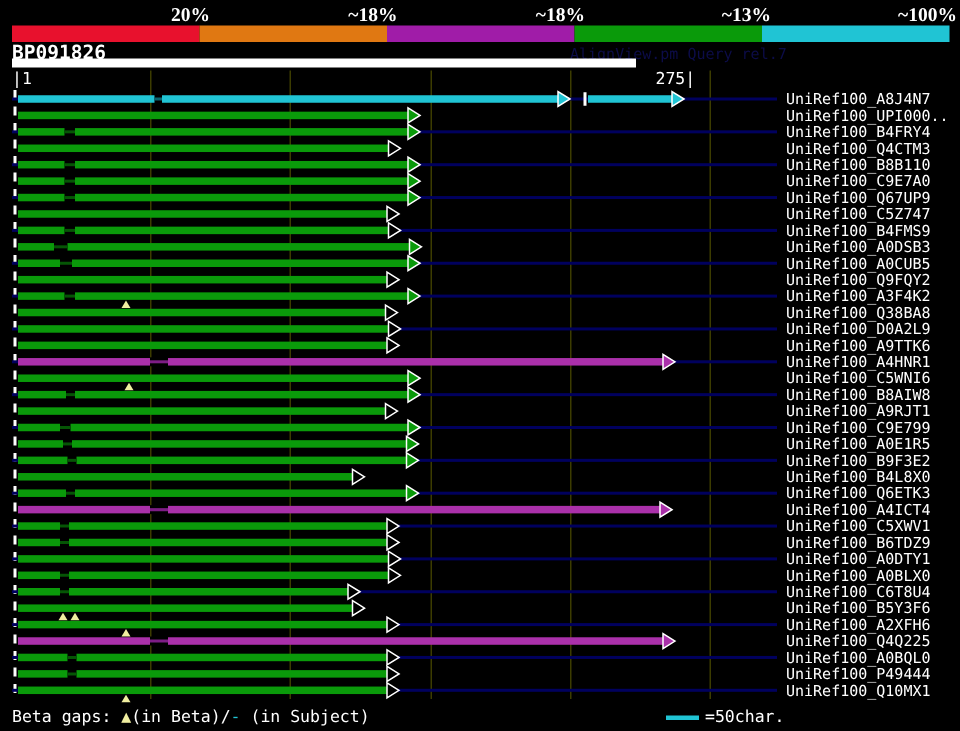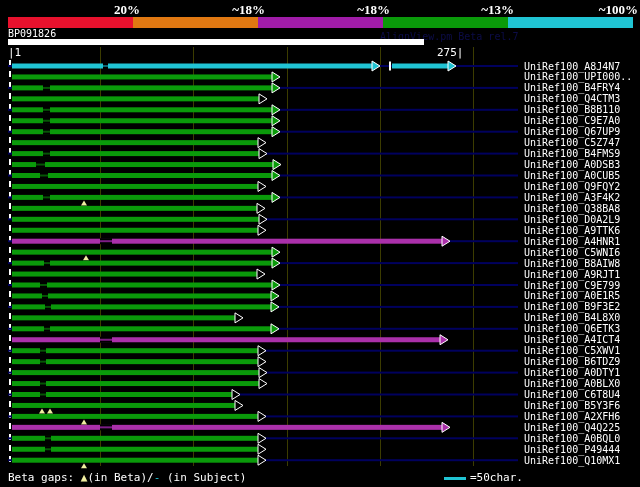--- a/index.html
+++ b/index.html
@@ -3,21 +3,21 @@
 <meta charset="utf-8">
 <style>
   html,body{margin:0;padding:0;background:#000;}
   body{position:relative;width:640px;height:487px;overflow:hidden;
        font-family:"DejaVu Sans Mono",monospace;}
   .abs{position:absolute;}
   #legend-bar{position:absolute;left:8px;top:17px;width:625px;height:11px;display:flex;}
   .lgl{position:absolute;top:2px;font-weight:bold;font-size:13px;color:#fff;
        font-family:Liberation Serif, serif;}
   #lg0{right:500px}#lg1{right:375px}#lg2{right:250px}#lg3{right:126px}#lg4{right:2px}
-  #query-title{left:8px;top:28px;font-weight:normal;font-size:10px;color:#fff;}
+  #query-title{left:8px;top:28px;font-weight:bold;font-size:13px;color:#fff;}
   #watermark{left:380px;top:31px;font-size:10px;color:#0c0c48;}
   #ruler-bar{left:8px;top:39px;width:416px;height:6px;background:#fff;}
   #ruler-start{left:8px;top:46px;font-size:11px;color:#fff;}
   #ruler-end{left:397px;top:46px;font-size:11px;color:#fff;margin-left:40px;}
   #plot-svg{position:absolute;left:0;top:0;}
   #footer-left{left:8px;top:471px;font-size:11px;color:#fff;white-space:pre;}
   .tri-q{color:#f0eea0;}
   .dash-s{color:#20c4d4;}
   #scale-sample{left:444px;top:477px;width:22px;height:3px;background:#20c4d4;}
   #scale-note{left:470px;top:471px;font-size:11px;color:#fff;}
@@ -226,20 +226,20 @@
     <div style="flex: 1 1 0%; background: rgb(10, 154, 10);"></div>
     <div style="flex: 1 1 0%; background: rgb(32, 196, 212);"></div>
   </div>
 <span id="lg0" class="lgl">20%</span>
 <span id="lg1" class="lgl">~18%</span>
 <span id="lg2" class="lgl">~18%</span>
 <span id="lg3" class="lgl">~13%</span>
 <span id="lg4" class="lgl">~100%</span>
 
 <div id="query-title" class="abs">BP091826</div>
-<div id="watermark" class="abs">AlignView.pm Beta rel.7</div>
+<div id="watermark" class="abs">AlignView.pm Query rel.7</div>
 <div id="ruler-bar" class="abs"></div>
 <div id="ruler-start" class="abs">|1</div>
 <div id="ruler-end" class="abs">275|</div>
 
 <div id="footer-left" class="abs"><span>Beta gaps: </span><span class="tri-q">▲</span><span>(in Beta)/</span><span class="dash-s">-</span><span> (in Subject)</span></div>
 <div id="scale-sample" class="abs"></div>
 <div id="scale-note" class="abs">=50char.</div>
 
 </body></html>

